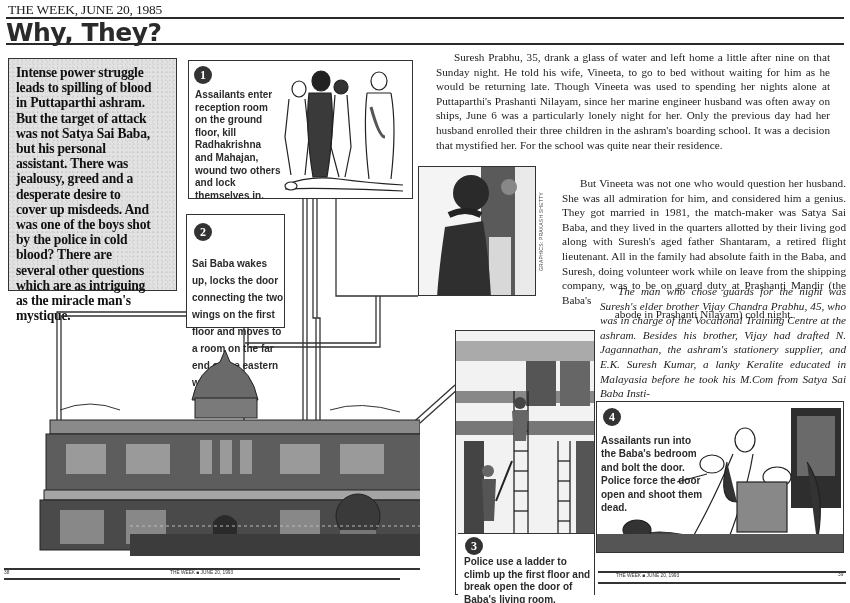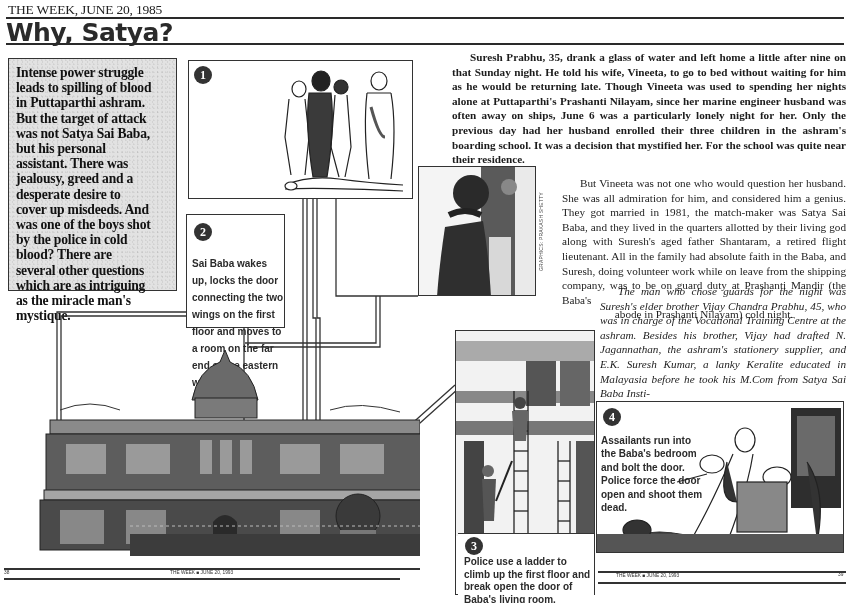--- a/index.html
+++ b/index.html
@@ -48,38 +48,38 @@
   .p3cap .num { position:absolute; left:7px; top:3px; }
   .p3cap .caption { position:absolute; left:6px; top:22px; width:130px; }
 
   
   .p4 { left:596px; top:401px; width:248px; height:152px; }
   .p4 .num { position:absolute; left:6px; top:6px; }
   .p4 .caption { position:absolute; left:4px; top:32px; width:104px; line-height:13.4px; font-size:10px; }
 
   
   .body { font-family:"Liberation Serif","DejaVu Serif",serif; font-size:11.2px; line-height:14.6px; color:#1c1c1c; text-align:justify; }
-  .b1 { left:452px; top:50px; width:394px;font-weight:bold; }
+  .b1 { left:436px; top:50px; width:394px; }
   .b2 { left:562px; top:176px; width:284px; }
   .b3 { left:600px; top:284px; width:246px;font-style:italic; }
   .body p { text-indent:18px; }
   .b2 .last { text-align:center; text-indent:0; }
 
   
   .foot { font-family:"Liberation Sans",sans-serif; font-size:4.8px; color:#333; }
   .frule { height:1.5px; background:#333; }
 
   svg { display:block; }
 </style>
 </head>
 <body>
 
 <div class="abs dateline">THE WEEK, JUNE 20, 1985</div>
 <div class="abs rule r1"></div>
-<div class="abs headline" style="top:18px;">Why, Satya?</div>
+<div class="abs headline" style="top:18px;">Why, They?</div>
 <div class="abs rule r2"></div>
 
 <div class="abs intro">
   <p>Intense power struggle leads to spilling of blood in Puttaparthi ashram. But the target of attack was not Satya Sai Baba, but his personal assistant. There was jealousy, greed and a desperate desire to cover up misdeeds. And was one of the boys shot by the police in cold blood? There are several other questions which are as intriguing as the miracle man's mystique.</p>
 </div>
 
 <svg class="abs" style="left:0;top:0;" width="850" height="603">
   <g stroke="#333" stroke-width="1.3" fill="none">
 
     <polyline points="186,312 57,312 57,440"></polyline>
@@ -104,20 +104,21 @@
     <polygon points="53,438 65,438 59,447"></polygon>
     <polygon points="240,436 252,436 246,445"></polygon>
     <polygon points="299,486 311,486 305,495"></polygon>
     <polygon points="312,448 324,448 318,457"></polygon>
     <polygon points="354,468 362,472 356,478"></polygon>
   </g>
 </svg>
 
 <div class="abs panel p1">
   <span class="num">1</span>
+  <div class="caption">Assailants enter reception room on the ground floor, kill Radhakrishna and Mahajan, wound two others and lock themselves in.</div>
   <svg class="abs" style="left:90px;top:6px;" width="132" height="128">
     <g stroke="#222" stroke-width="1.2" fill="none">
 
       <ellipse cx="20" cy="22" rx="7" ry="8" fill="#fff"></ellipse>
       <path d="M10 32 L6 70 L12 108 M26 32 L30 70 L26 108"></path>
       <ellipse cx="42" cy="14" rx="9" ry="10" fill="#222"></ellipse>
       <path d="M30 26 Q26 60 34 110 L48 110 Q56 60 52 26 Z" fill="#3a3a3a"></path>
       <ellipse cx="62" cy="20" rx="7" ry="7" fill="#333"></ellipse>
       <path d="M56 28 L52 80 L60 110 M68 28 L72 80 L66 110"></path>
       <ellipse cx="100" cy="14" rx="8" ry="9" fill="#fff"></ellipse>

